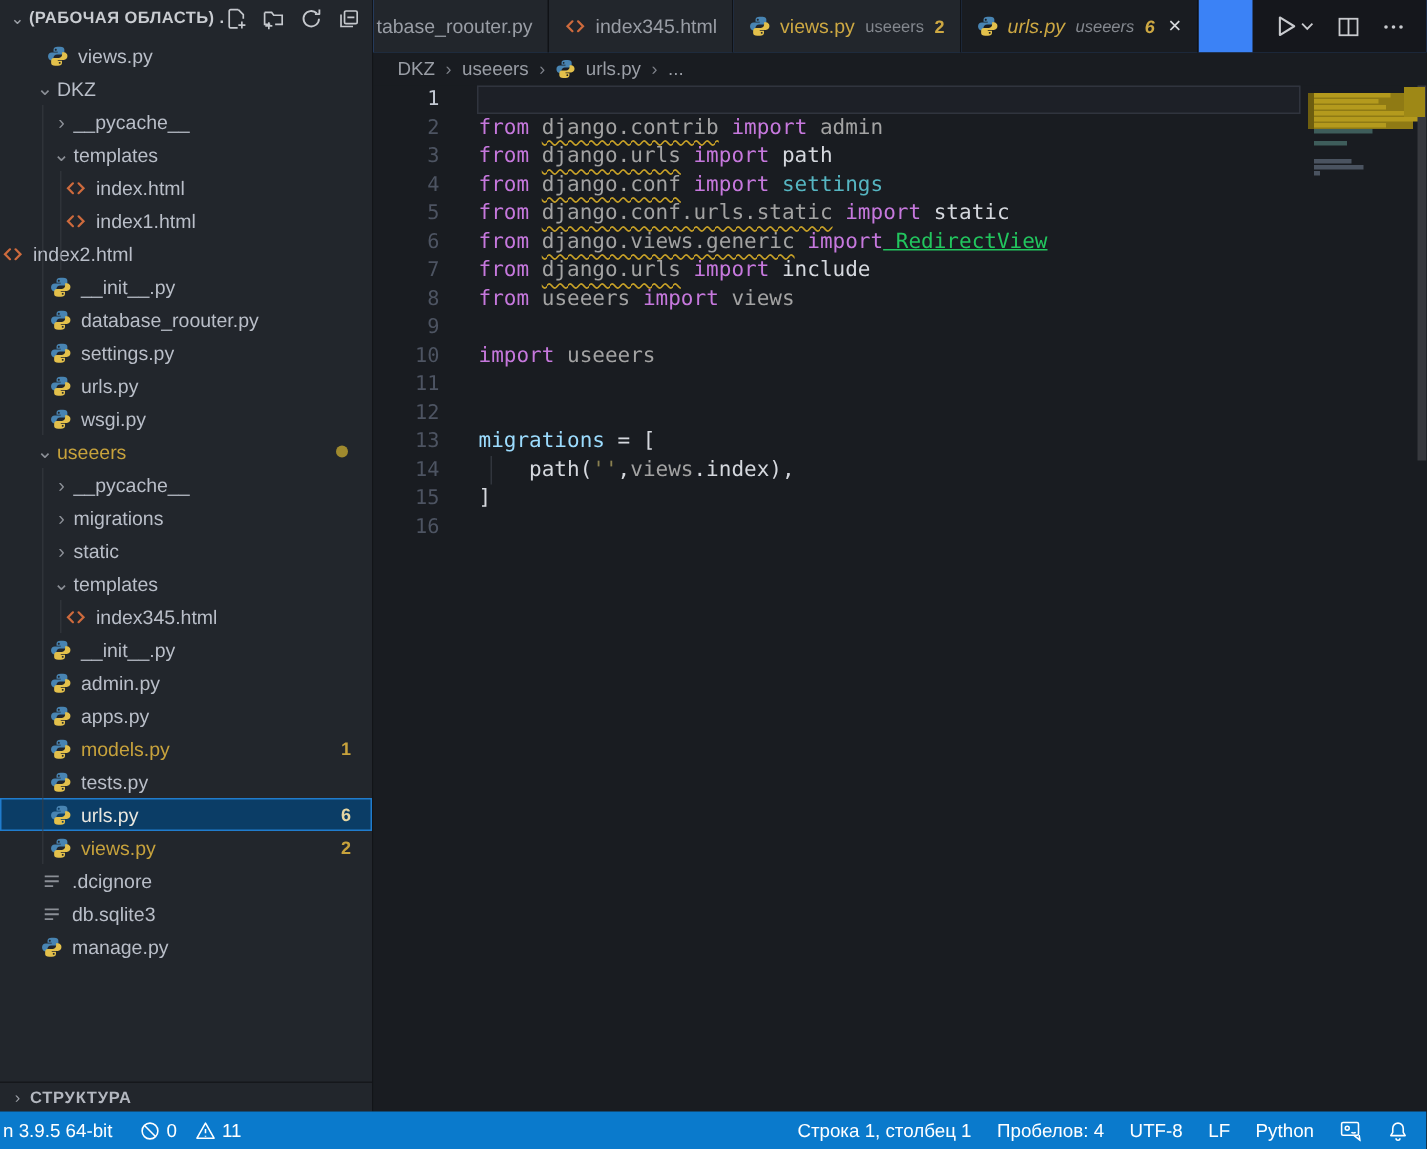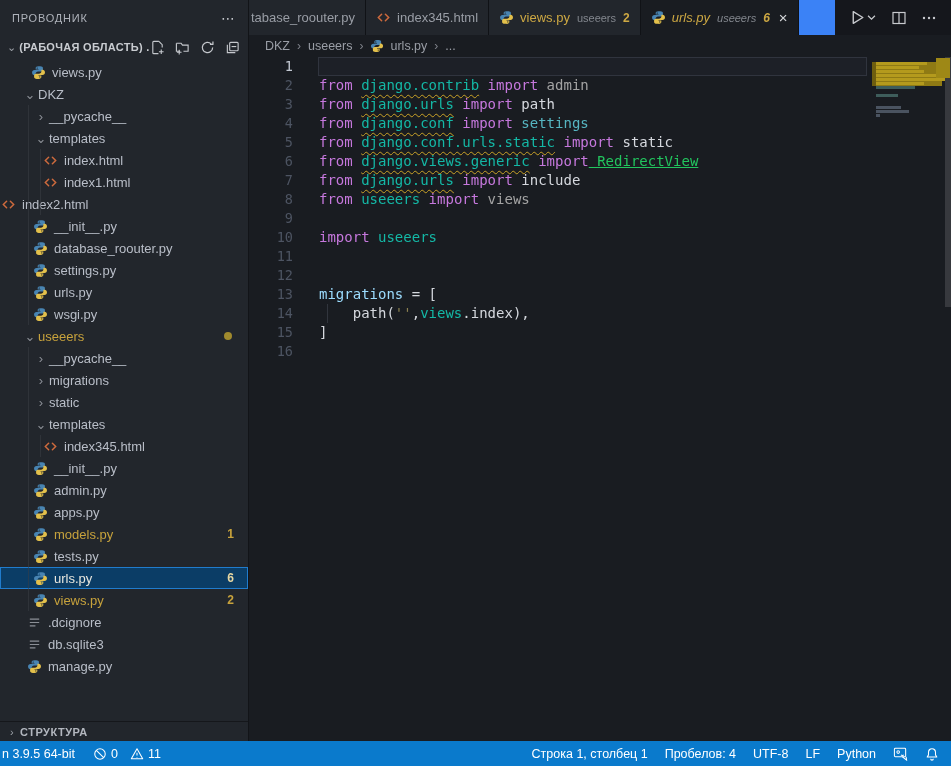--- a/index.html
+++ b/index.html
@@ -68,21 +68,21 @@
   #code { position:absolute; left:0; top:57px; right:0; bottom:0;
     font-family:"DejaVu Sans Mono","Liberation Mono",monospace; font-size:14px; }
   .cline { position:relative; height:19px; line-height:19px; white-space:pre; }
   .lnum { position:absolute; left:0; width:44px; text-align:right; color:#4d5462;
     font-size:13.5px; }
   .cline.cur .lnum { color:#c3c9d3; }
   .ltext { position:absolute; left:70px; }
   .curbox { position:absolute; left:69px; right:84px; top:0; height:19px;
     background:#1d2027; border:1px solid #30343e; }
   .tk-kw { color:#c678dd; }
-  .tk-mod { color:#14b8a6; }
+  .tk-mod { color:#a3a3a3; }
   .tk-teal { color:#a3a3a3; }
   .tk-teal2 { color:#56b6c2; }
   .tk-muted { color:#22c55e;text-decoration:underline; }
   .tk-pl { color:#d5d8de; }
   .tk-var { color:#9cdcfe; }
   .tk-str { color:#8a8050; }
   .sq { text-decoration:underline; text-decoration-style:wavy; text-decoration-color:#c9a227;
     text-decoration-thickness:1px; text-underline-offset:4px; }
   .indent-guide { position:absolute; width:1px; background:#31353d; }
 
@@ -105,24 +105,20 @@
   .sitem { display:flex; align-items:center; gap:4px; white-space:nowrap; cursor:pointer; }
   .sitem svg { display:block; }
   .probs { display:flex; align-items:center; gap:4px; }
 </style>
 </head>
 <body>
 
 <div id="app">
 
   <div id="sidebar">
-    <div id="sb-header">
-      <span class="title">ПРОВОДНИК</span>
-      <span class="more">⋯</span>
-    </div>
     <div id="ws-row">
       <span class="chev">⌄</span>
       <span class="ws-label">(РАБОЧАЯ ОБЛАСТЬ) ...</span>
       <span class="acts" id="ws-actions">
           <span class="act" title="new-file">
             <svg width="15" height="15" viewBox="0 0 16 16" fill="none" stroke="#c5c8cd" stroke-width="1.2">
               <path d="M9.5 1.5H4a1 1 0 0 0-1 1v11a1 1 0 0 0 1 1h5"></path>
               <path d="M9.5 1.5 13 5v3"></path>
               <path d="M12 10v5M9.5 12.5h5"></path>
             </svg>

